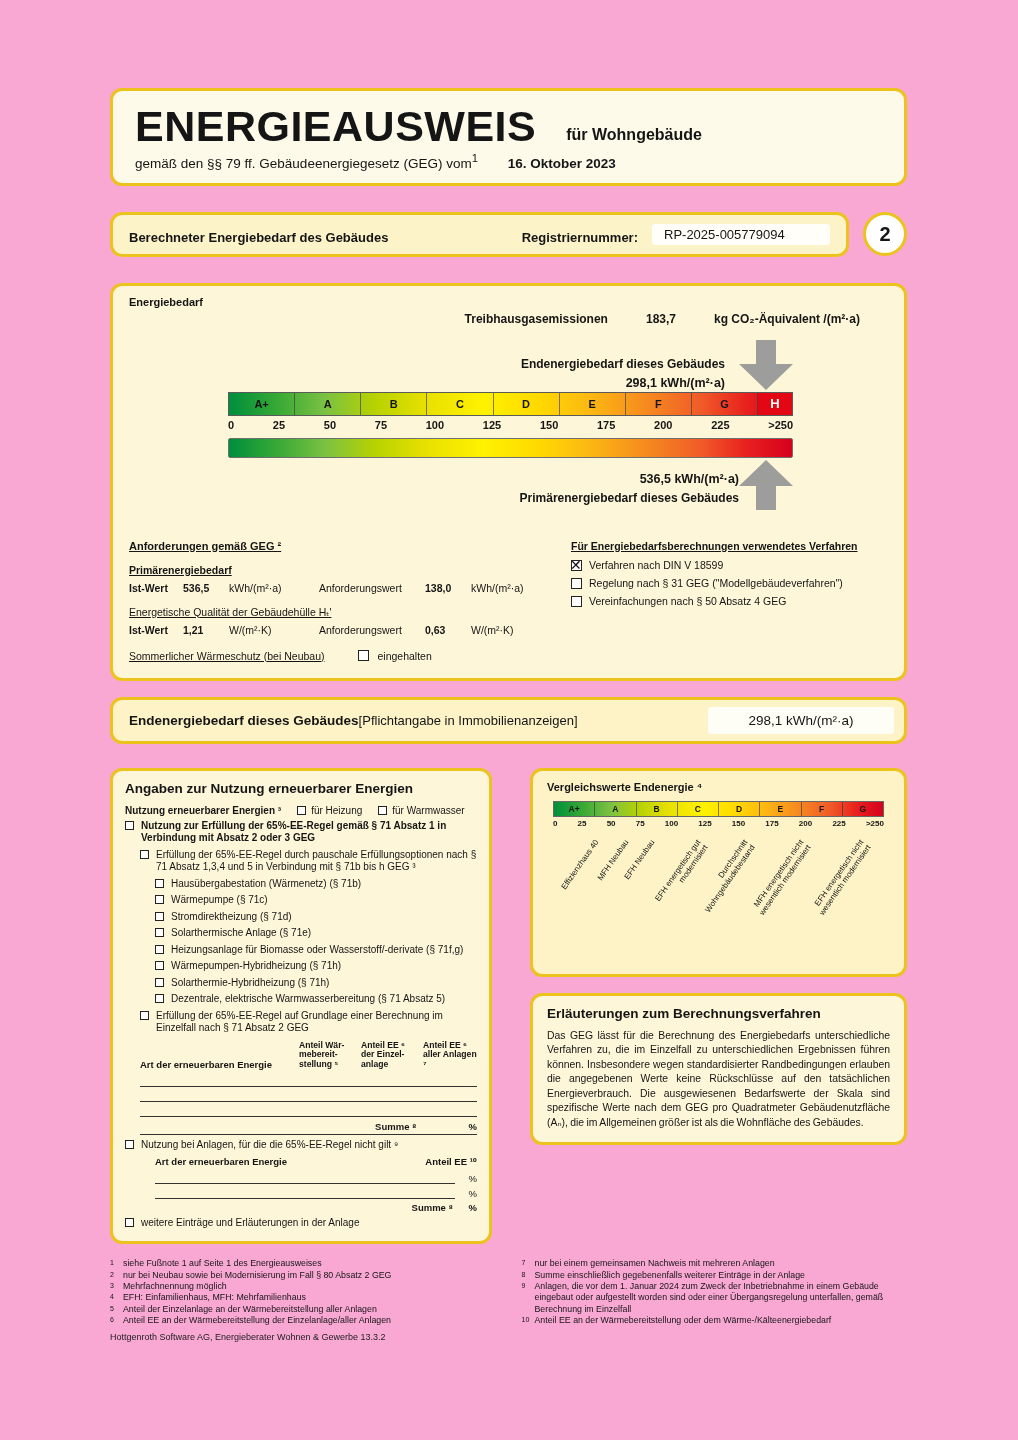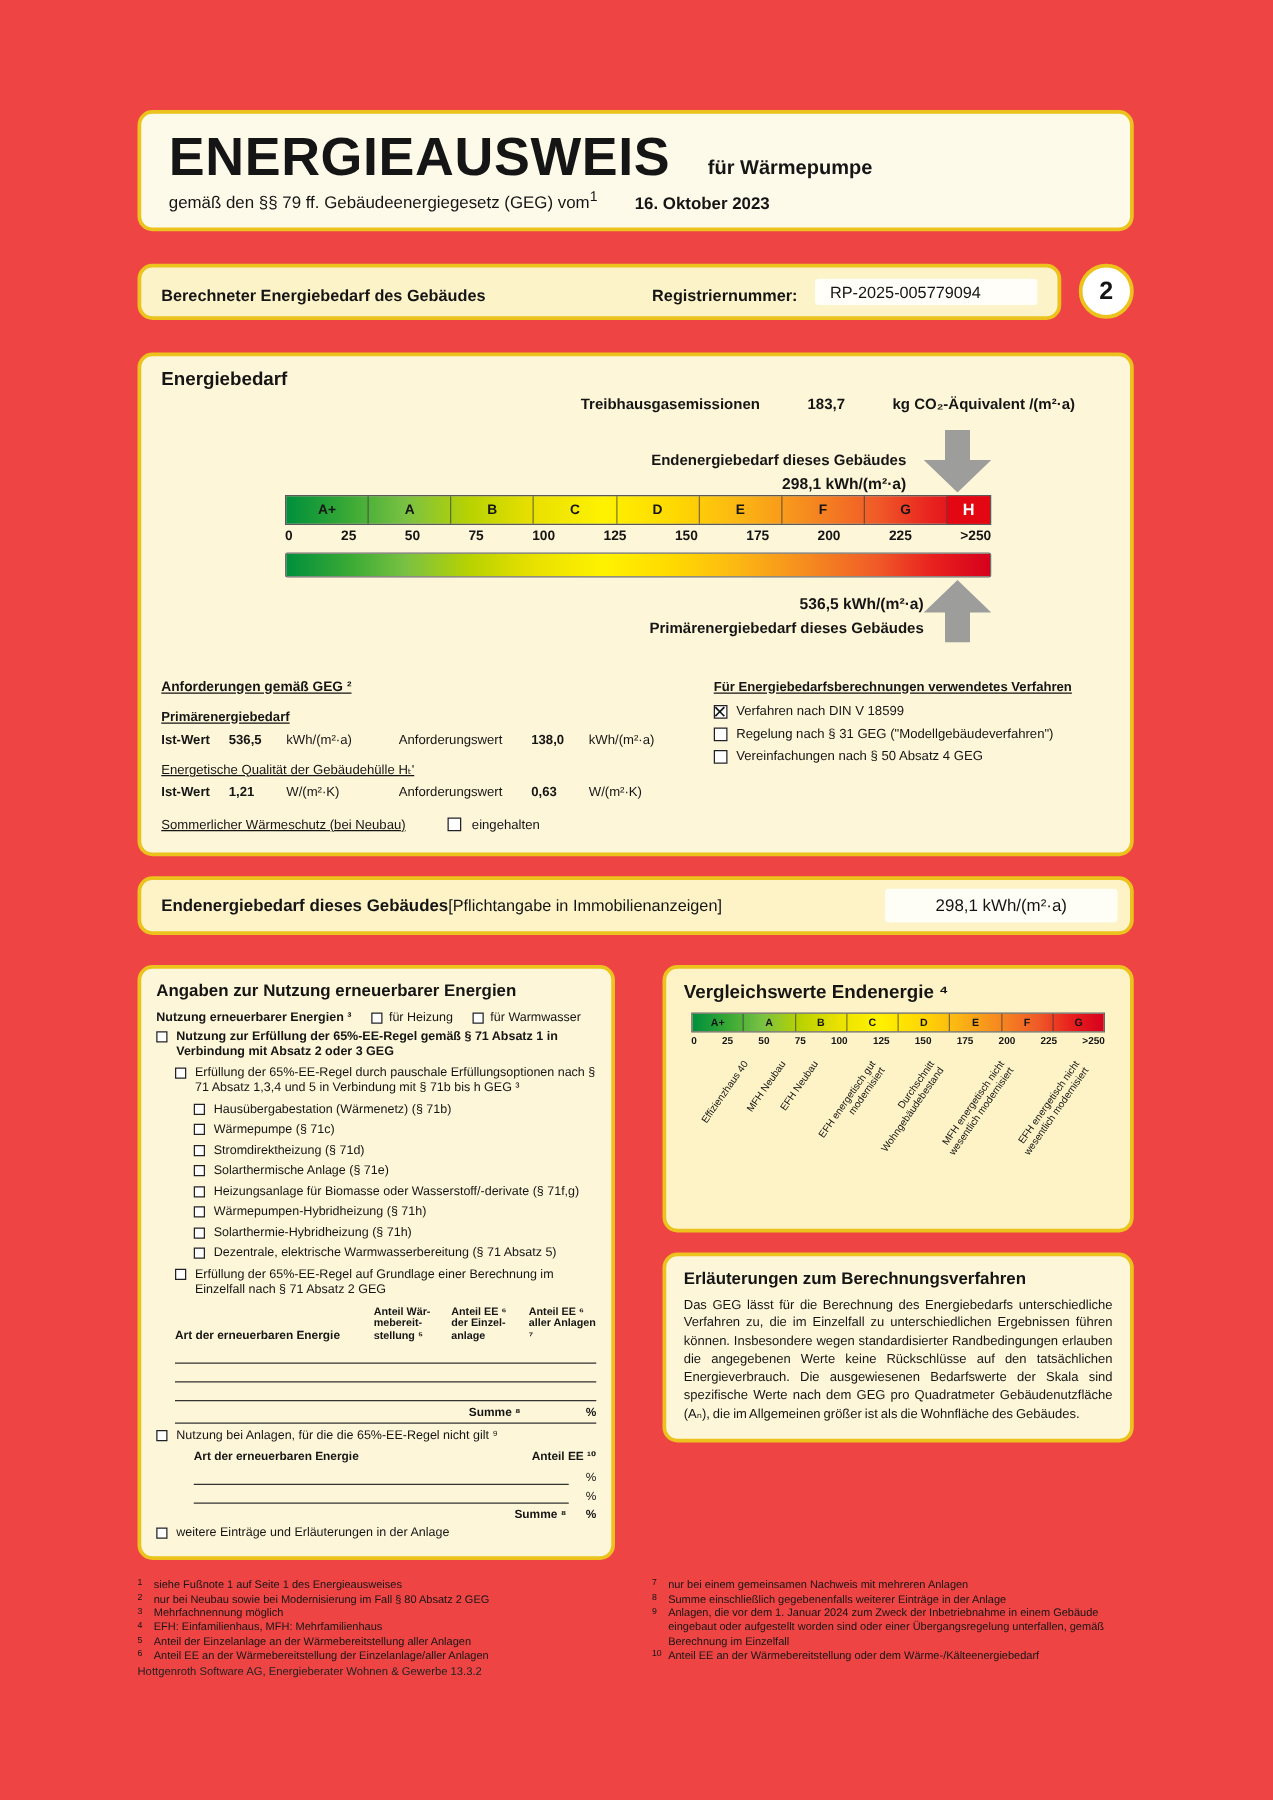--- a/index.html
+++ b/index.html
@@ -1,18 +1,18 @@
 <!DOCTYPE html>
 <html><head>
 <meta charset="utf-8">
 <style>
   * { margin:0; padding:0; box-sizing:border-box; }
   html,body { background:#ffffff; }
   body { font-family:"Liberation Sans","DejaVu Sans",sans-serif; color:#151515; }
-  .page { width:1018px; height:1440px; position:relative; background:#ef4444; padding:88px 111px 0 110px; overflow:hidden; }
+  .page { width:1018px; height:1440px; position:relative; background:#f9a8d4; padding:88px 111px 0 110px; overflow:hidden; }
   .bold { font-weight:bold; }
   .u { text-decoration:underline;text-align:center; }
 
   .box { border:3px solid #ecc21c; border-radius:12px; background:#fdf5d4; }
 
   
   .header-box { padding:14px 22px 12px; background:#fefaea; margin-bottom:26px; }
   .header-line1 { display:flex; align-items:flex-end; }
   .main-title { font-size:43px; font-weight:bold; letter-spacing:.5px; line-height:1; }
   .subtitle { font-size:16px; font-weight:bold; margin-left:30px; margin-bottom:4px; }
@@ -21,21 +21,21 @@
 
   
   .regbar-row { display:flex; align-items:center; gap:14px; margin-bottom:26px; }
   .regbar { flex:1; display:flex; align-items:flex-end; padding:9px 16px; font-size:13px; background:#fdf3c8;border-radius:12px; }
   .reg-label { margin-left:auto; margin-right:14px; }
   .reg-field { background:#fffef8; border-radius:3px; padding:3px 12px; min-width:178px; font-size:13px; }
   .page-badge { width:44px; height:44px; border:3px solid #ecc21c; border-radius:50%; background:#fff; display:flex; align-items:center; justify-content:center; font-weight:bold; font-size:20px; flex:none; }
 
   
   .eb-box { padding:10px 18px 16px 16px; margin-bottom:16px; background:#fdf6d8; }
-  .box-title { font-weight:bold; font-size:15px; }
+  .box-title { font-weight:bold; font-size:11px; }
   .eb-inner { margin-top:4px; }
   .ghg-row { display:flex; justify-content:flex-end; gap:38px; font-size:12px; font-weight:bold; padding-right:26px; margin:2px 0 14px; }
   .scale-area { width:565px; margin-left:99px; position:relative; }
   .end-row { display:flex; justify-content:flex-end; align-items:flex-end; gap:14px; margin-bottom:2px; }
   .end-text { text-align:right; font-weight:bold; font-size:12px; }
   .end-val { margin-top:5px; font-size:12.5px; }
   .energy-gradient { background:linear-gradient(90deg,#008f3c 0%,#3aaa35 9%,#7ac143 17%,#b8d200 26%,#e8e000 35%,#fff200 45%,#ffd900 55%,#fcb813 64%,#f68b1f 74%,#f05a28 84%,#e8201e 92%,#d6001c 100%); }
   .class-bar { display:flex; height:24px; border:1px solid #5a5a5a; }
   .seg { flex:1; display:flex; align-items:center; justify-content:center; font-size:11px; font-weight:bold; border-right:1px solid rgba(60,60,60,.65); }
   .seg-h { flex:none; width:34px; background:#e30613; color:#fff; font-size:13px; border-right:none; }
@@ -117,21 +117,21 @@
   .footer { position:absolute; left:110px; bottom:98px; font-size:9px; color:#222; }
 </style>
 </head>
 <body>
 
 <div class="page">
 
   <div class="box header-box">
     <div class="header-line1">
       <span class="main-title">ENERGIEAUSWEIS</span>
-      <span class="subtitle">für Wärmepumpe</span>
+      <span class="subtitle">für Wohngebäude</span>
     </div>
     <div class="header-line2">
       <span>gemäß den §§ 79 ff. Gebäudeenergiegesetz (GEG) vom</span><sup>1</sup>
       <span class="law-date">16. Oktober 2023</span>
     </div>
   </div>
 
   <div class="regbar-row">
     <div class="box regbar">
       <span class="bold">Berechneter Energiebedarf des Gebäudes</span>

